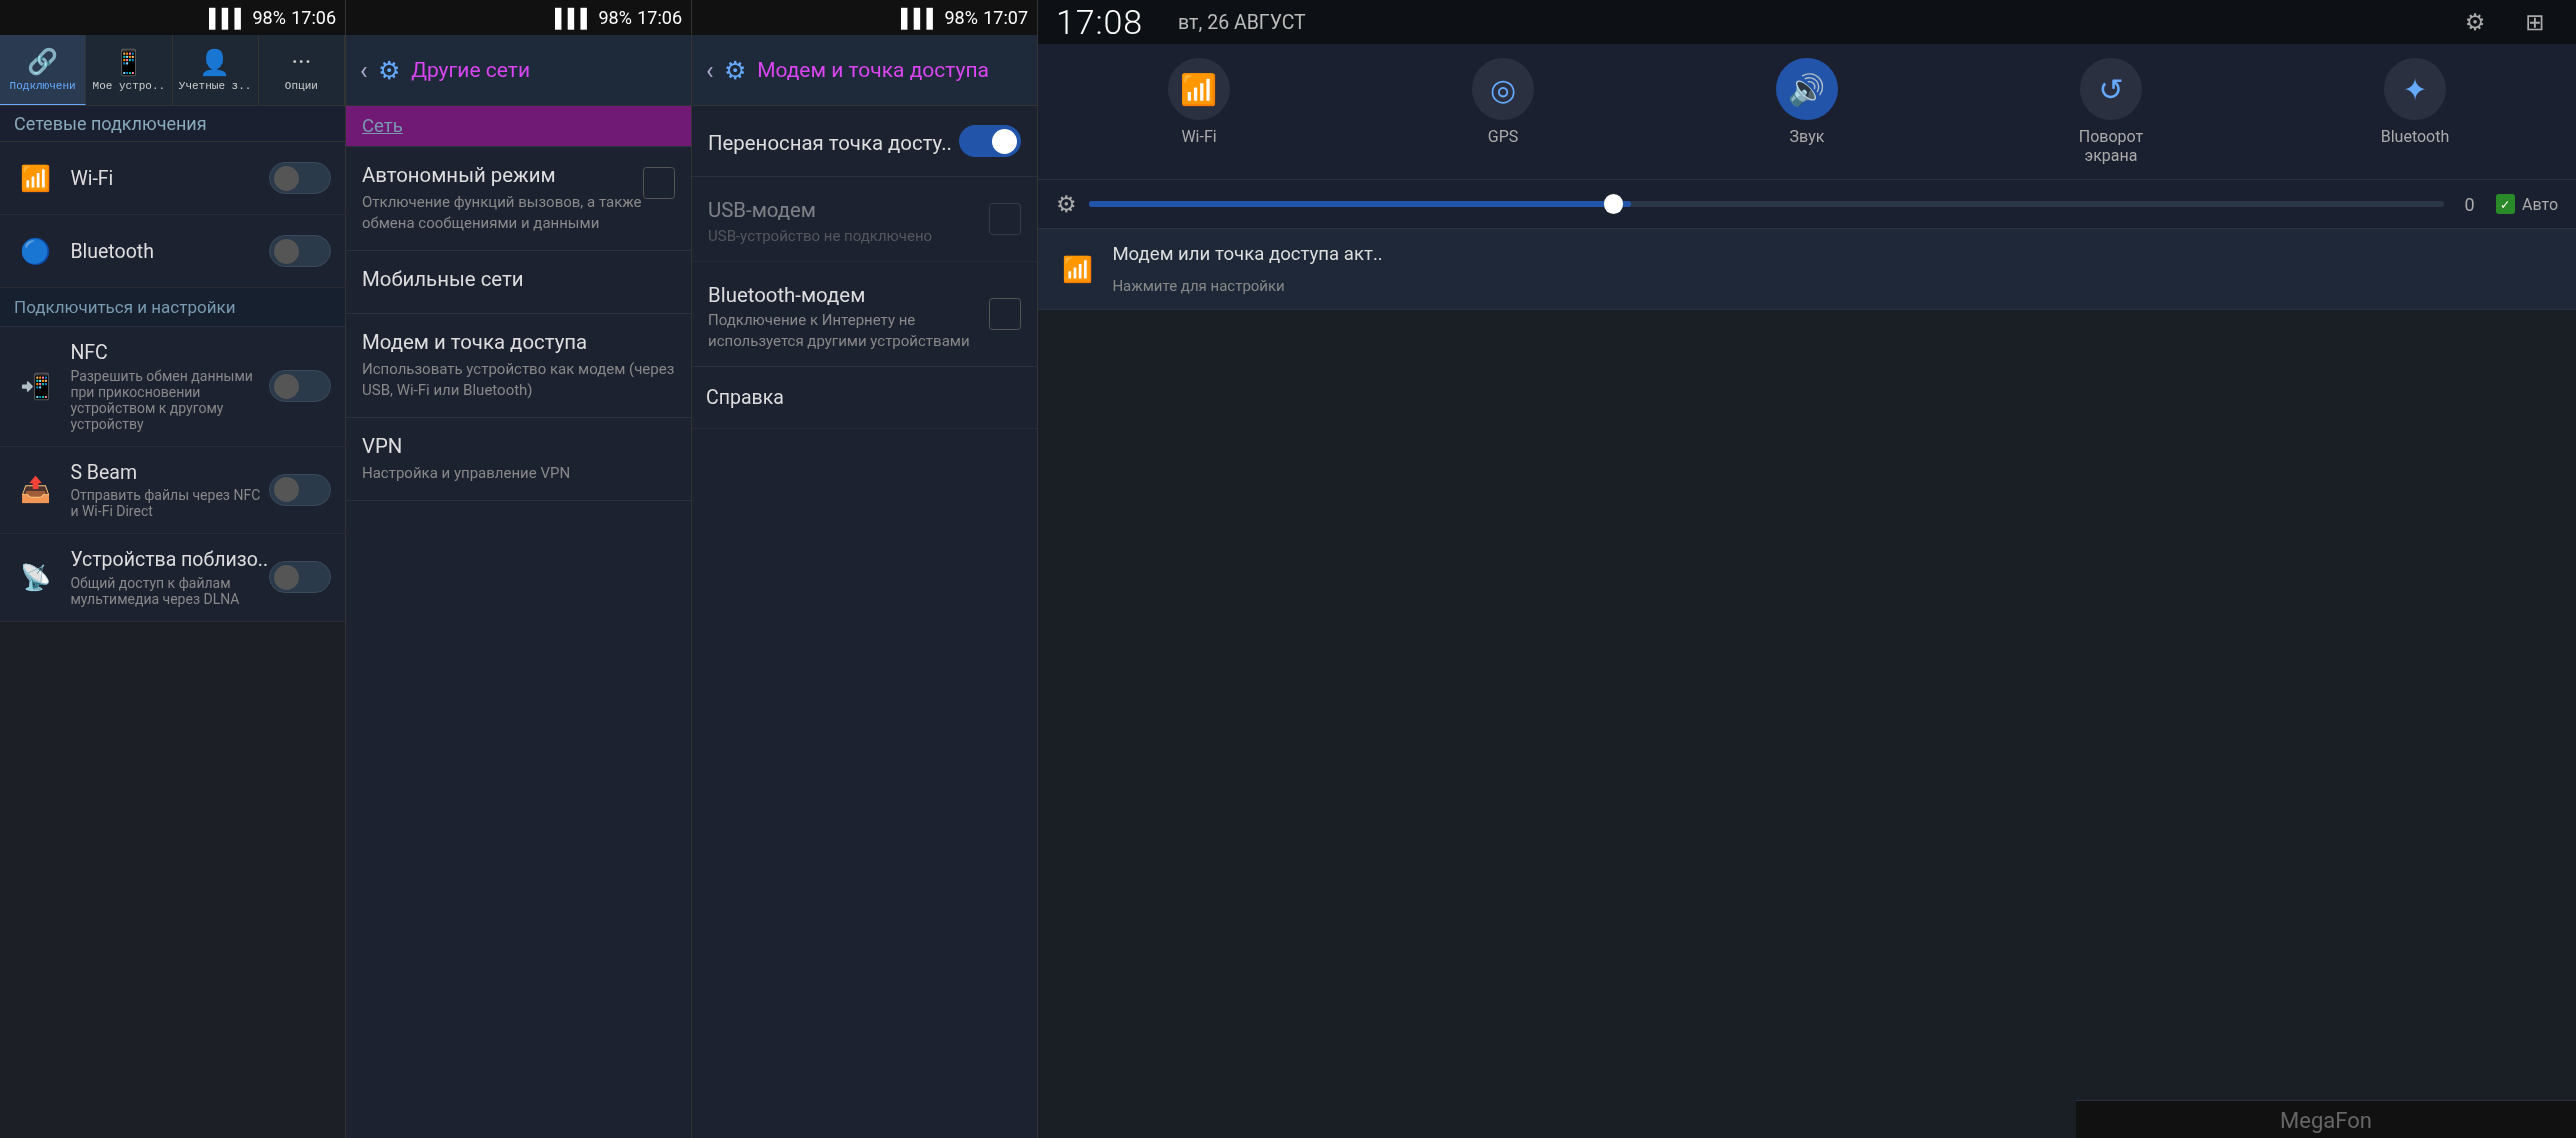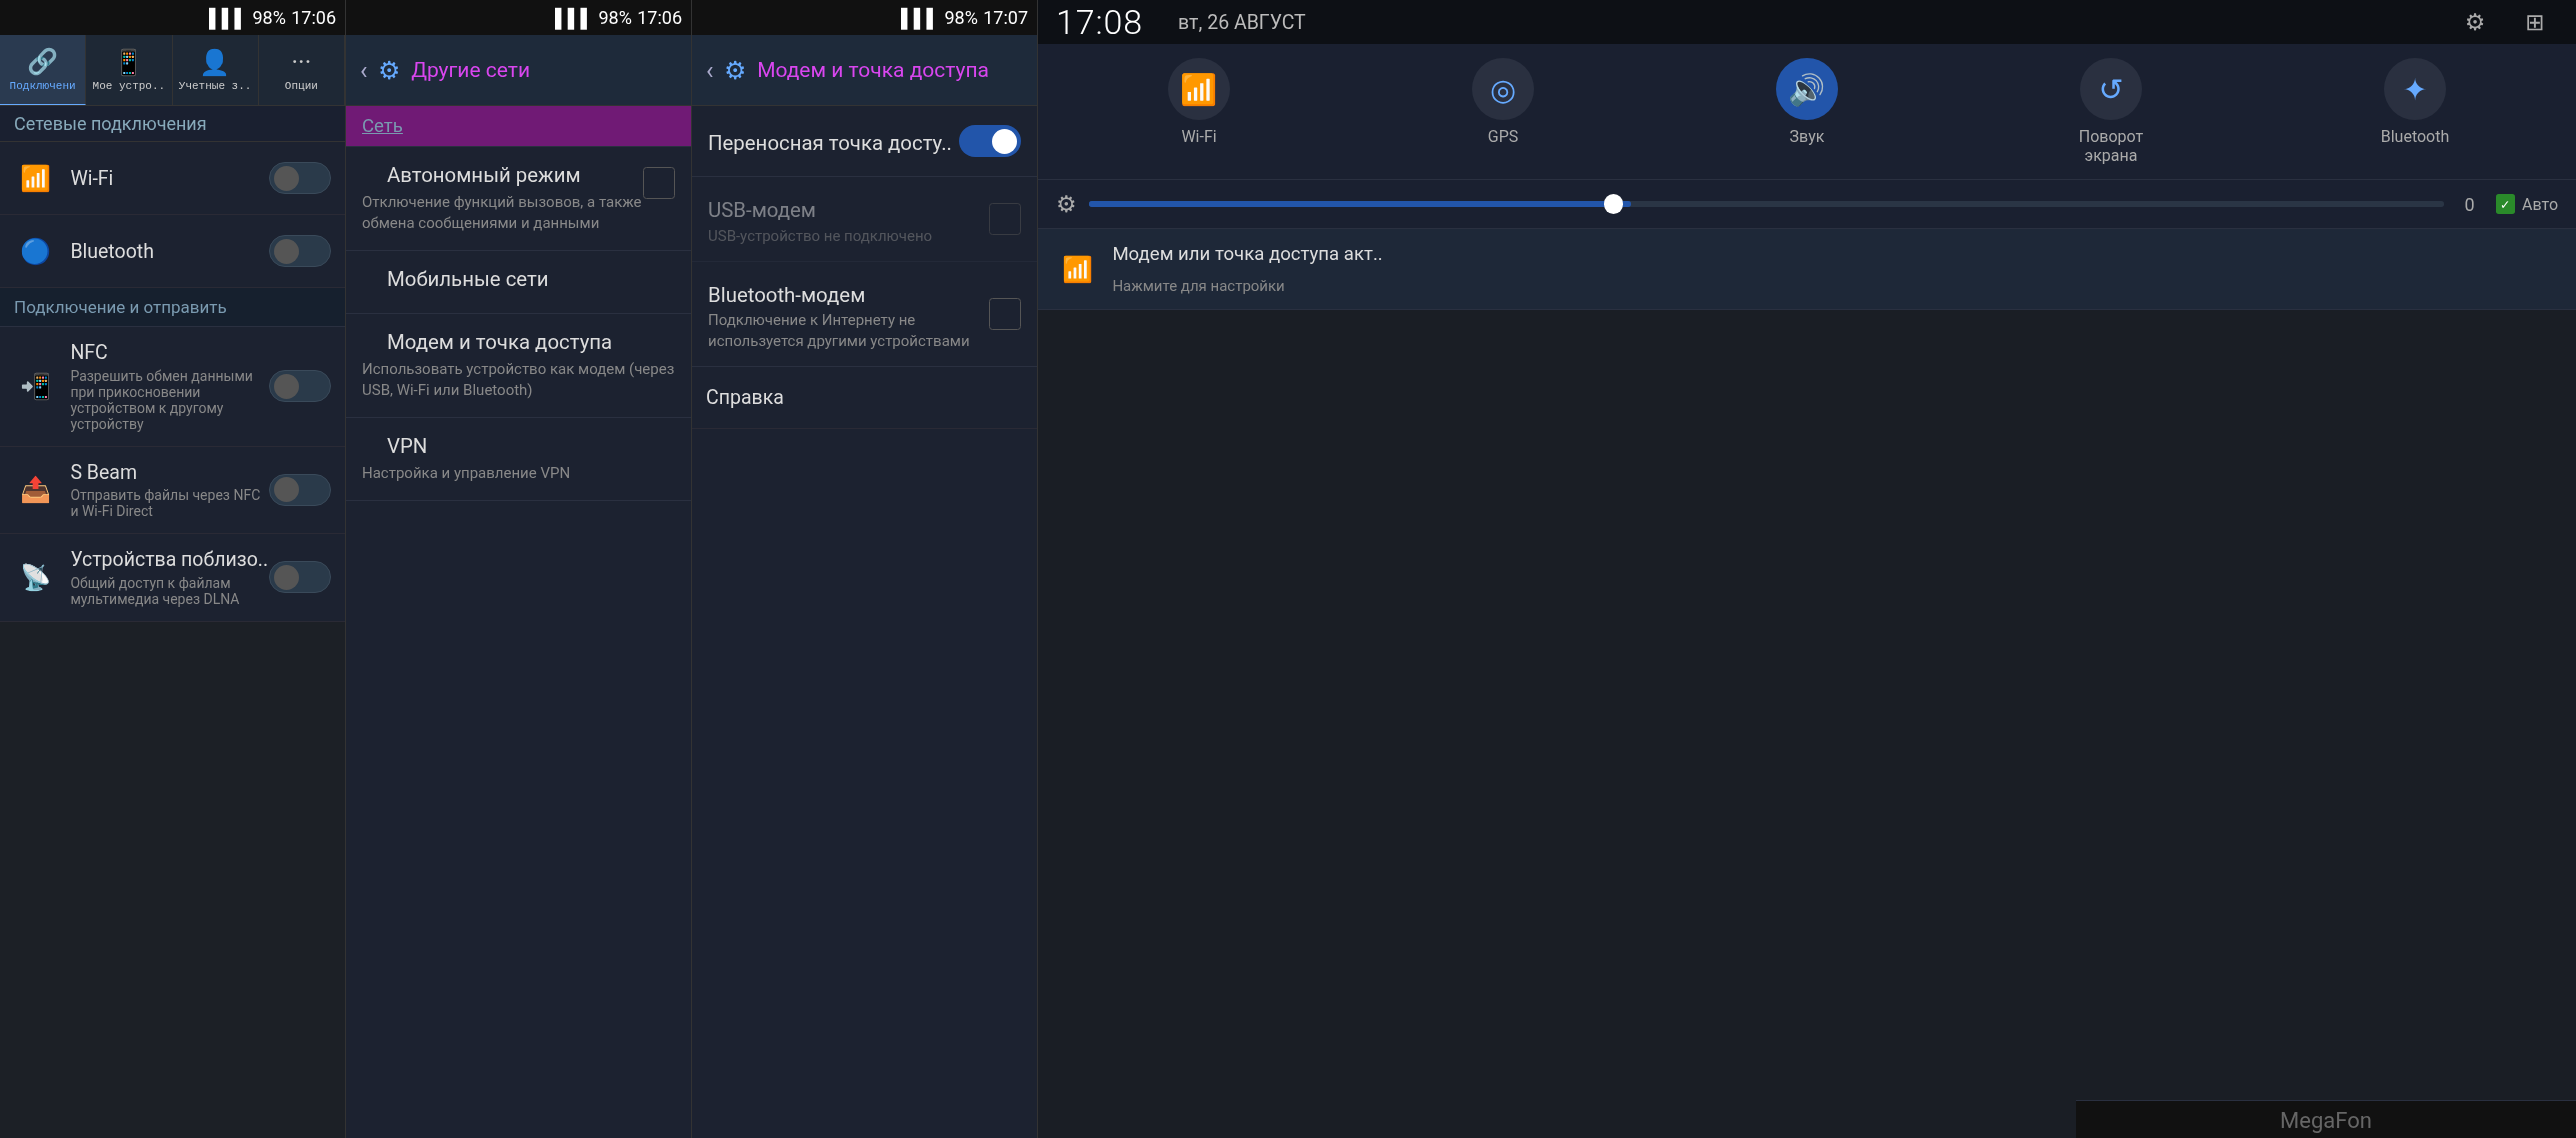--- a/index.html
+++ b/index.html
@@ -191,21 +191,20 @@
       border-bottom: 0.9px solid #2a3040;
       cursor: pointer;
       background: #1c2230;
     }
 
     .net-item-title {
       color: #ddd;
       font-size: 20.4px;
       font-weight: 400;
       margin-bottom: 5.3px;
-      margin-left: 25px;
     }
 
     .net-item-desc {
       color: #888;
       font-size: 15px;
       line-height: 1.4;
     }
 
     
     .panel3 {
@@ -515,21 +514,21 @@
     <div class="setting-icon">🔵</div>
     <div class="setting-text">
       <div class="setting-title">Bluetooth</div>
     </div>
     <div class="toggle-switch">
       <div class="knob"></div>
     </div>
   </div>
 
   <div class="subheader">
-    <span>Подключение и отправить</span>
+    <span>Подключиться и настройки</span>
   </div>
 
   <div class="setting-item">
     <div class="setting-icon">📲</div>
     <div class="setting-text">
       <div class="setting-title">NFC</div>
       <div class="setting-desc">Разрешить обмен данными при прикосновении устройством к другому устройству</div>
     </div>
     <div class="toggle-switch">
       <div class="knob"></div>

